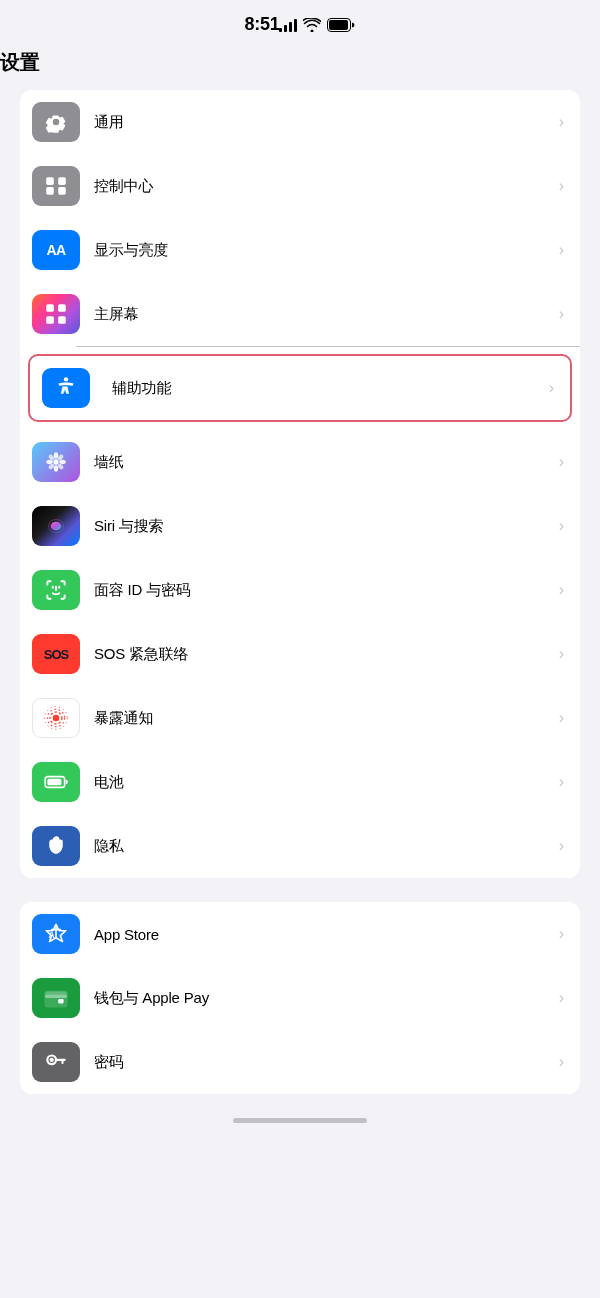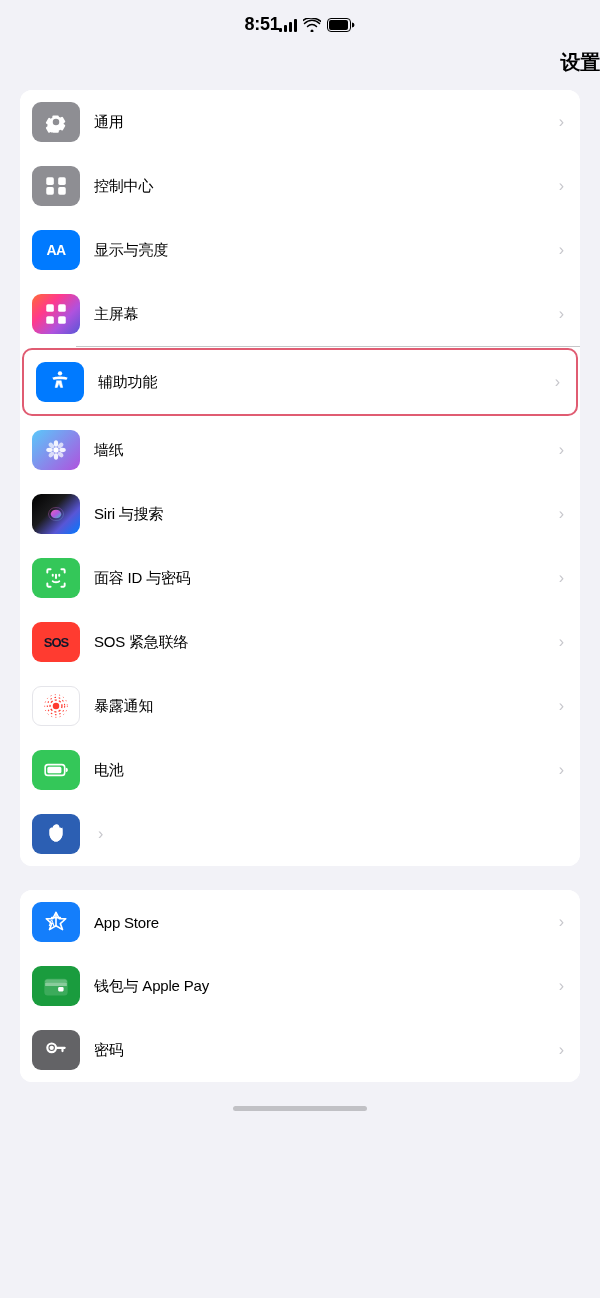--- a/index.html
+++ b/index.html
@@ -39,21 +39,21 @@
     }
     .signal-bar {
       width: 3px;
       background: #000;
       border-radius: 1px;
     }
 
     
     .page-title-bar {
       background: #f2f2f7;
-      text-align: right;
+      text-align: left;
       padding: 6px 0 14px;
     }
     .page-title {
       font-size: 20px;
       font-weight: 600;
       color: #000;
       letter-spacing: -0.3px;
     }
 
     
@@ -79,21 +79,22 @@
       position: absolute;
       bottom: 0;
       left: 56px;
       right: 0;
       height: 0.5px;
       background: #c6c6c8;
     }
     .settings-row.highlighted {
       border: 2.5px solid #e05c72;
       border-radius: 10px;
-      margin: 2px;
+      margin: 8px;
+      gap: 8px;
     }
     .settings-row.highlighted::after {
       display: none;
     }
 
     
     .icon-wrap {
       width: 48px;
       height: 40px;
       border-radius: 9px;
@@ -339,20 +340,21 @@
     <span class="chevron">›</span>
   </div>
 
   <div class="settings-row">
     <div class="icon-wrap blue" style="background:#2c5fb3;">
       <svg class="icon-svg" viewBox="0 0 24 24" fill="white">
         <path d="M12 3v9M9 6v6M6 8v4c0 3 2.5 7 6 7s6-4 6-7V6l-3 2V5"></path>
         <path d="M12 3c0 0-3 1-3 3v6M9 6c-3 0-3 2-3 2v4c0 3 2.5 7 6 7s6-4 6-7V8c0-2-3-2-3-2V5c0-2-3-2-3-2z" fill="white" stroke="none"></path>
       </svg>
     </div>
+    <span class="row-label">隐私</span>
     <span class="chevron">›</span>
   </div>
 
 </div>
 
 <div class="section">
 
   <div class="settings-row">
     <div class="icon-wrap app-store-blue">
       <svg class="icon-svg" viewBox="0 0 24 24" fill="white">

